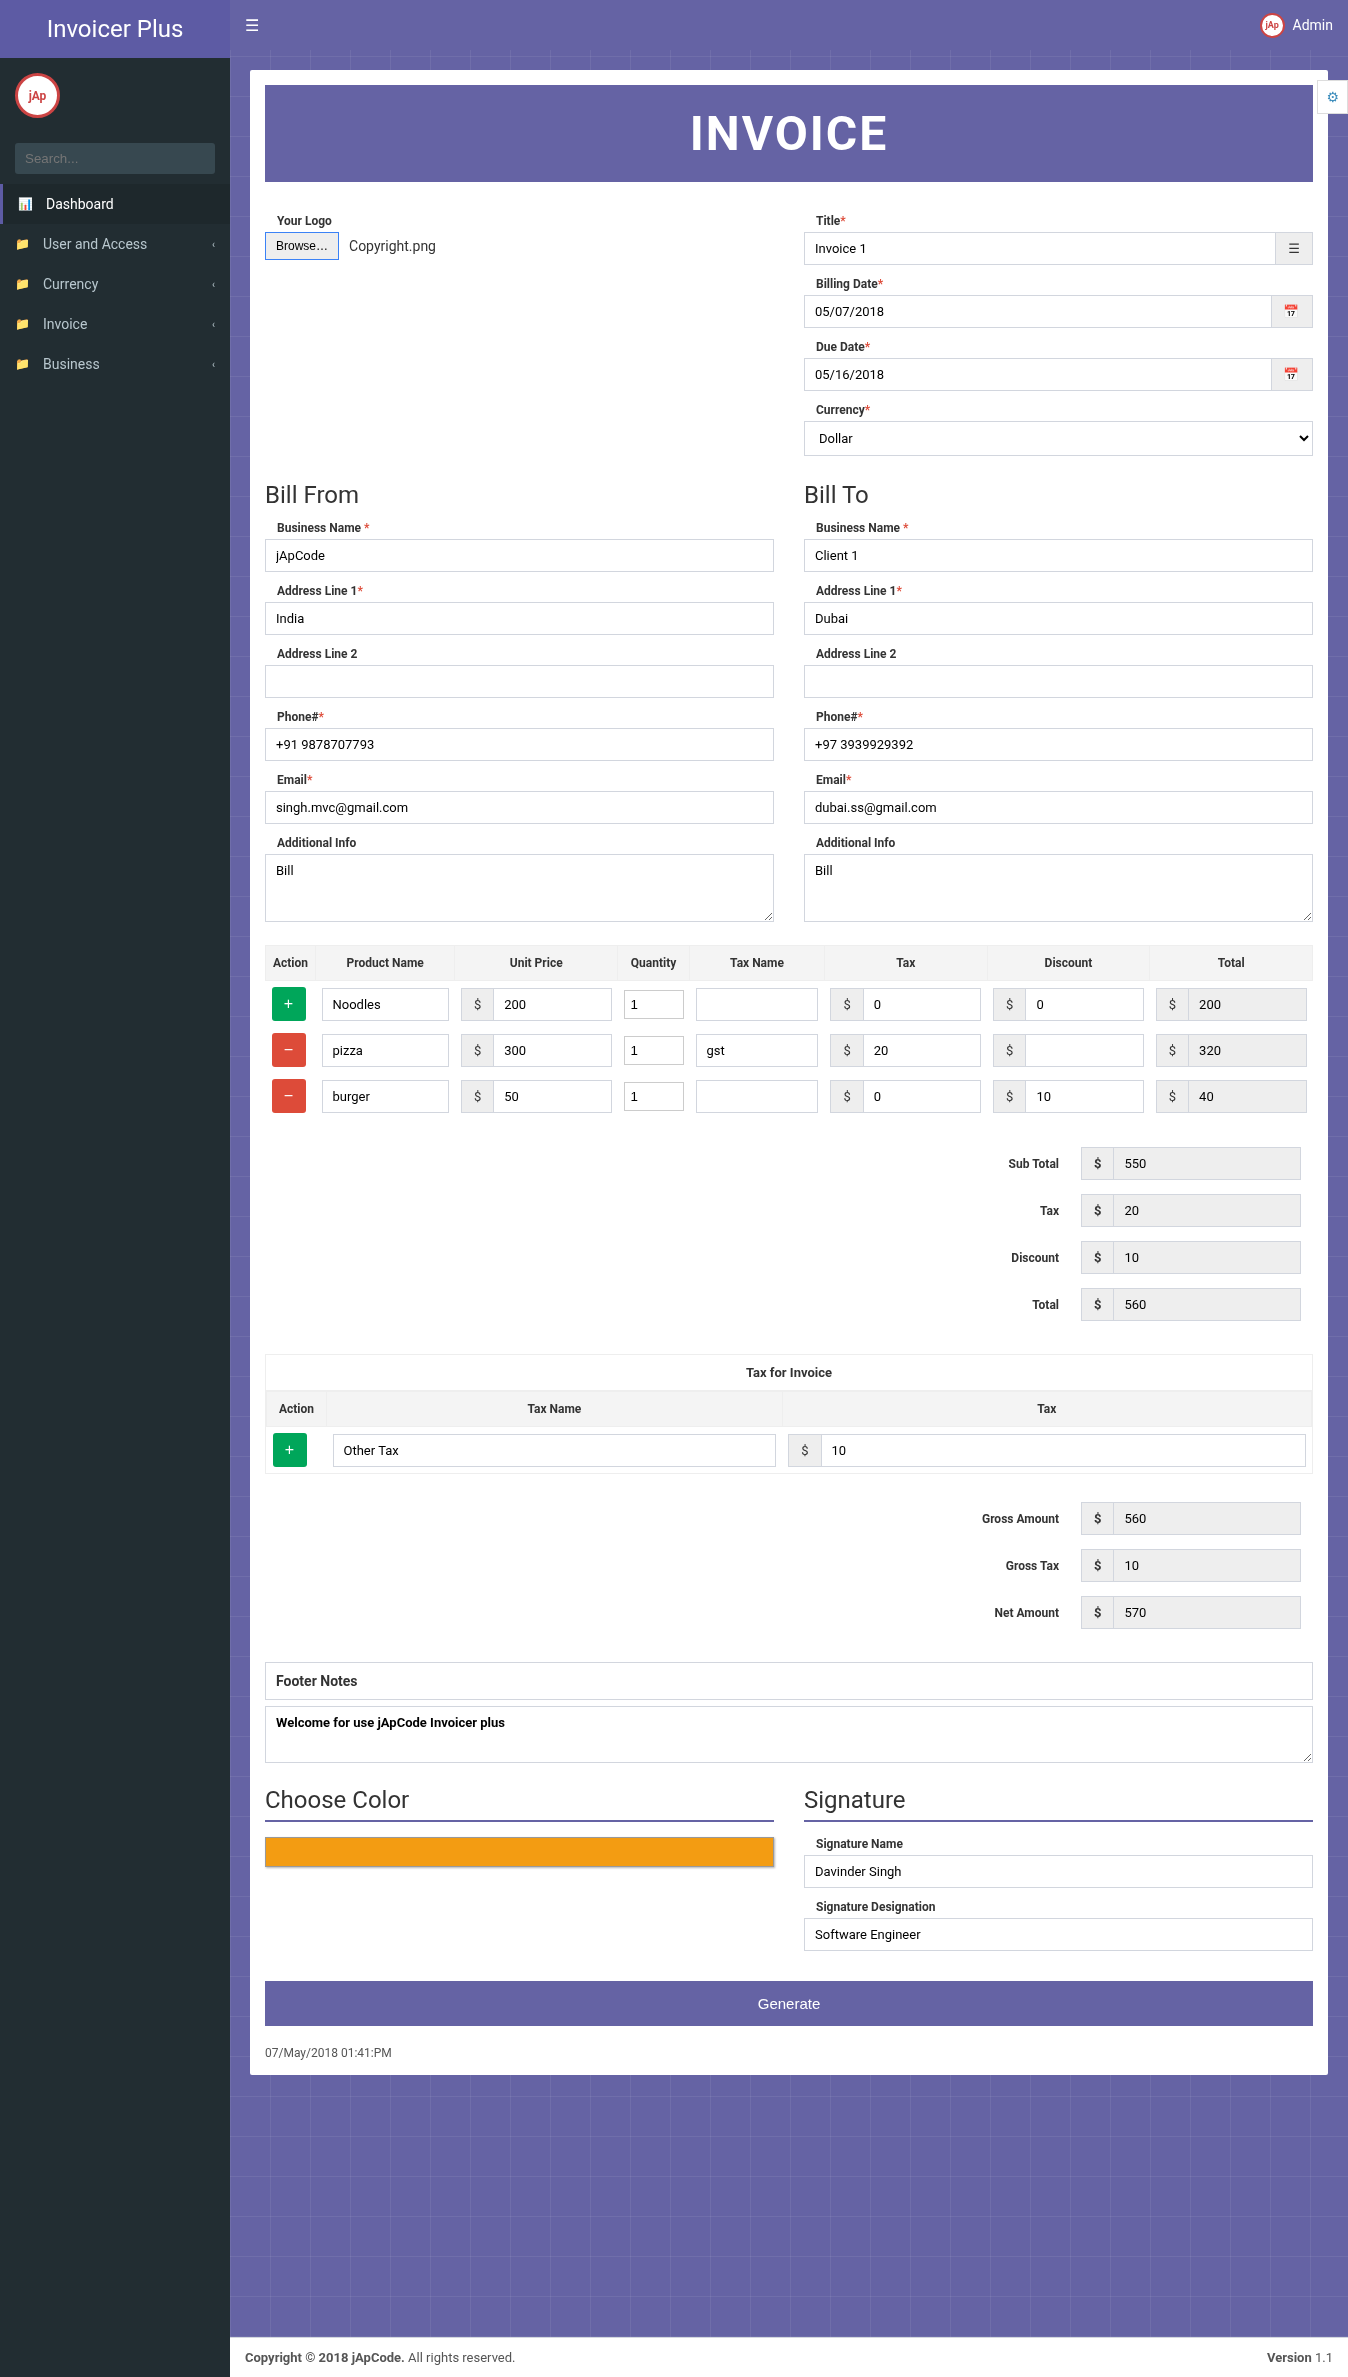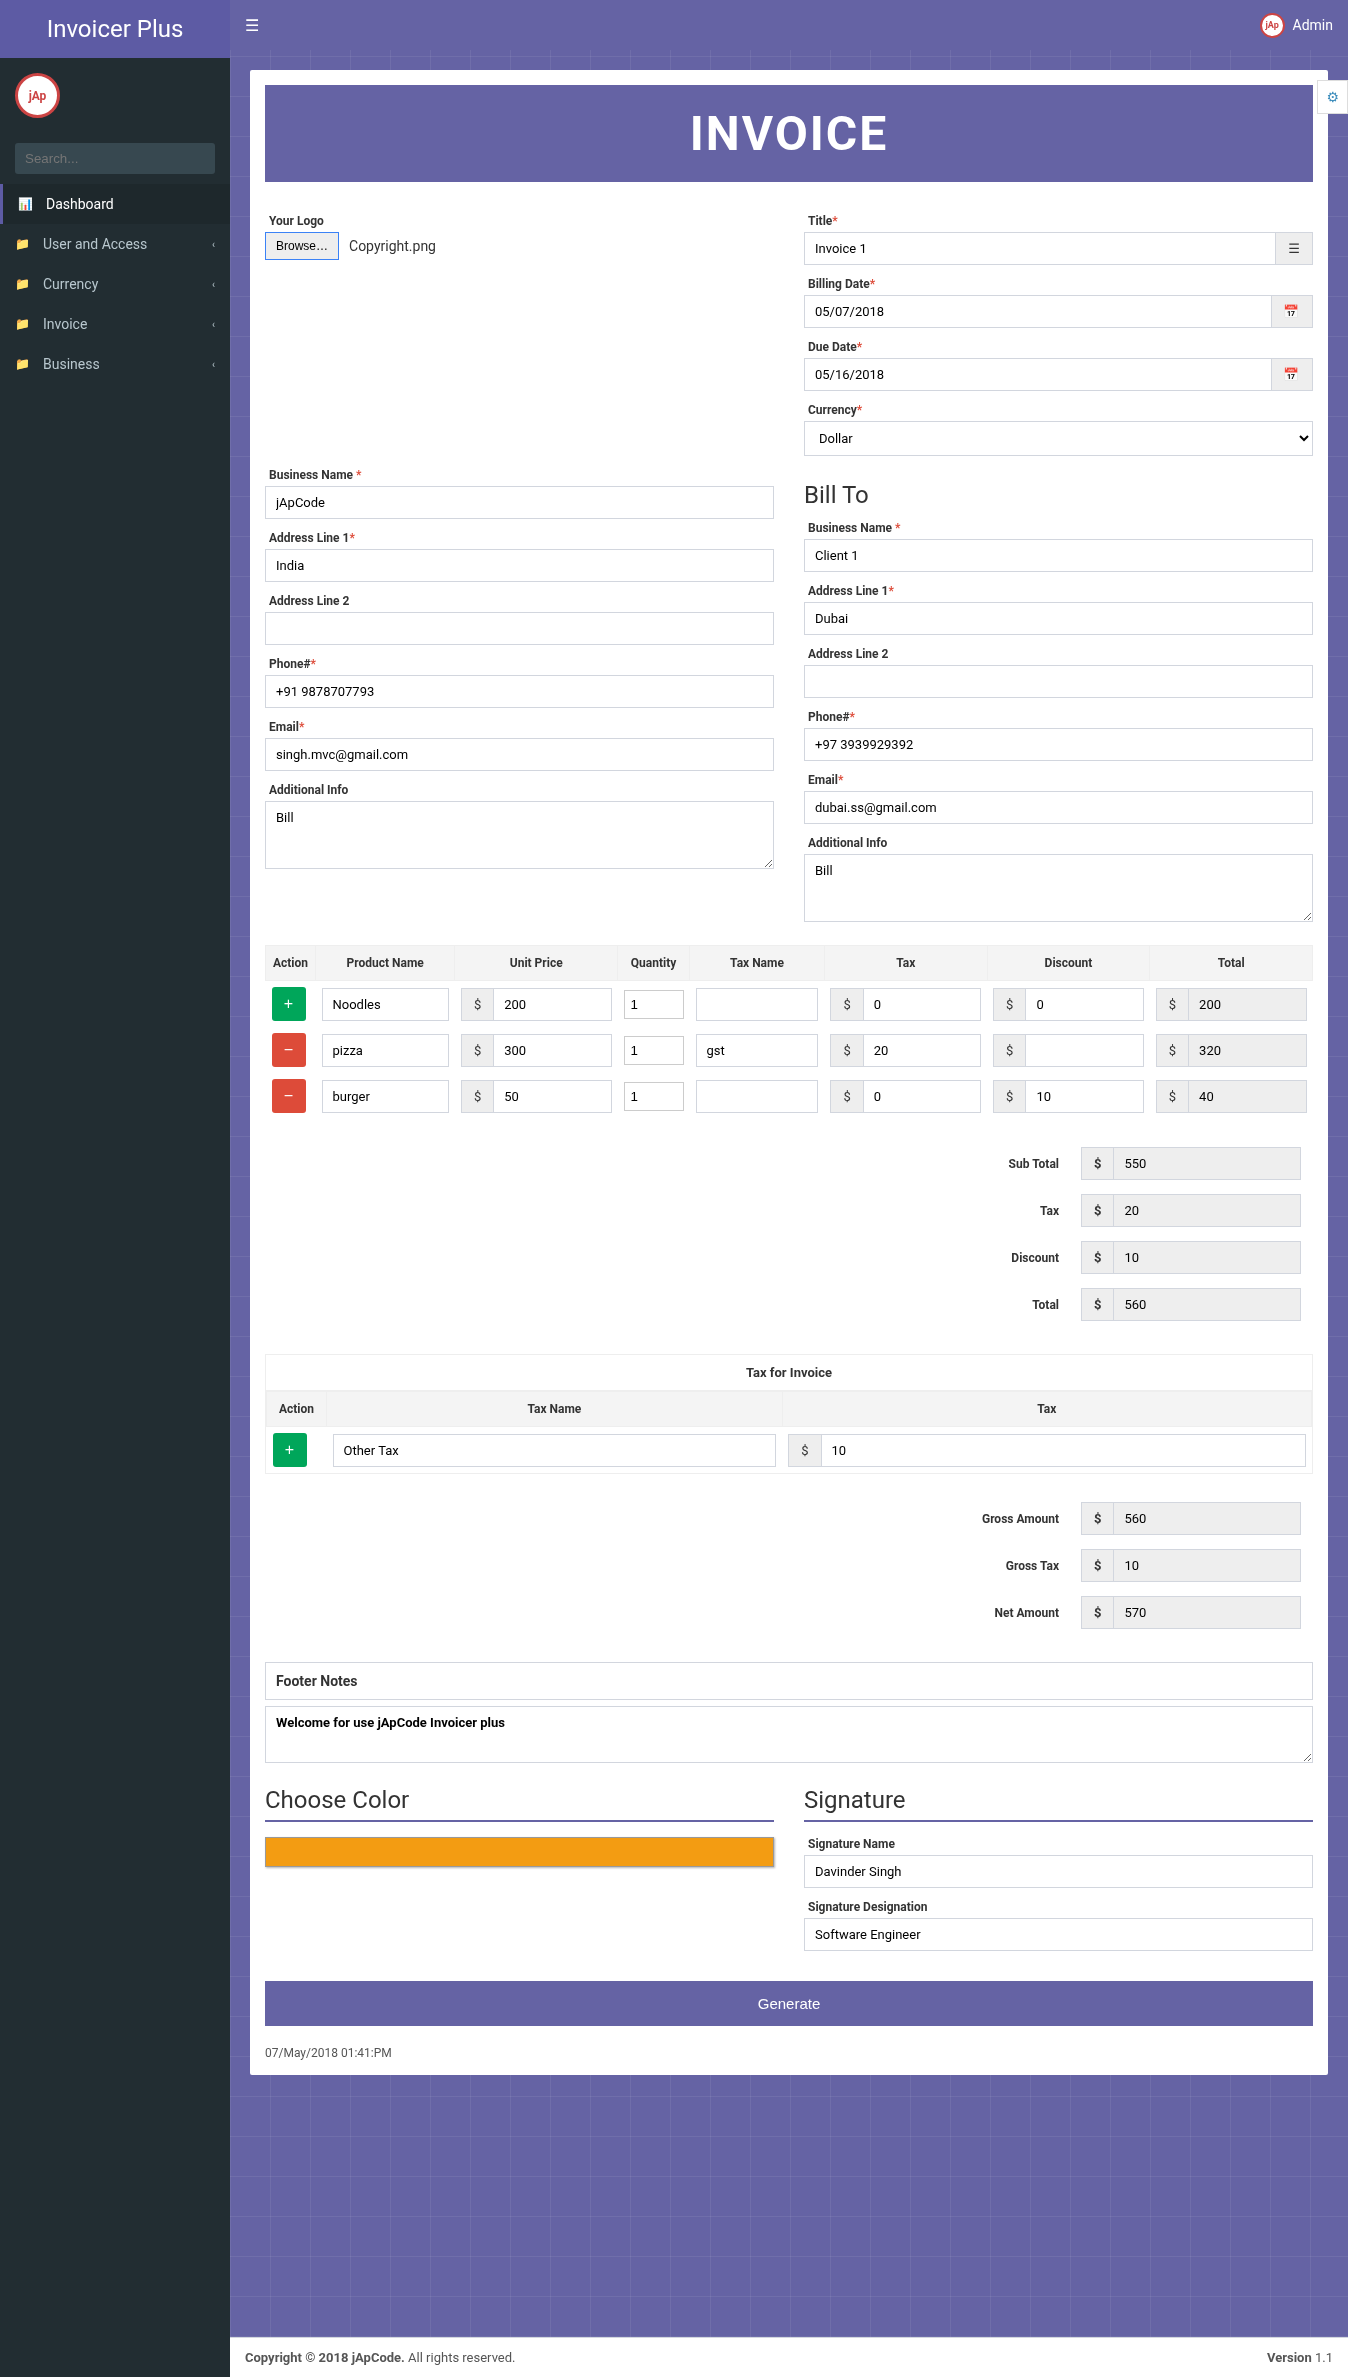--- a/index.html
+++ b/index.html
@@ -136,21 +136,21 @@
   padding: 20px 0;
   letter-spacing: 2px;
 }
 .form-section { margin-top: 20px; }
 .row { display: flex; gap: 30px; }
 .col { flex: 1; }
 label {
   display: block;
   font-size: 12px;
   font-weight: bold;
-  margin: 12px 4px 4px;
+  margin: 12px 12px 4px;
   color: #333;
 }
 label .req { color: #dd4b39; }
 .input, select, textarea {
   width: 100%;
   padding: 8px 10px;
   border: 1px solid #d2d6de;
   font-size: 13px;
   background: #fff;
   font-family: inherit;
@@ -380,20 +380,21 @@
             </div>
             <label><span>Currency</span><span class="req">*</span></label>
             <select class="input">
               <option>Dollar</option>
             </select>
           </div>
         </div>
 
         <div class="row">
           <div class="col">
+            <h2 class="section-h">Bill From</h2>
             <label><span>Business Name</span> <span class="req">*</span></label>
             <input class="input" value="jApCode" style="">
             <label><span>Address Line 1</span><span class="req">*</span></label>
             <input class="input" value="India" style="">
             <label>Address Line 2</label>
             <input class="input" value="" style="">
             <label><span>Phone#</span><span class="req">*</span></label>
             <input class="input" value="+91 9878707793" style="">
             <label><span>Email</span><span class="req">*</span></label>
             <input class="input" value="singh.mvc@gmail.com" style="">

